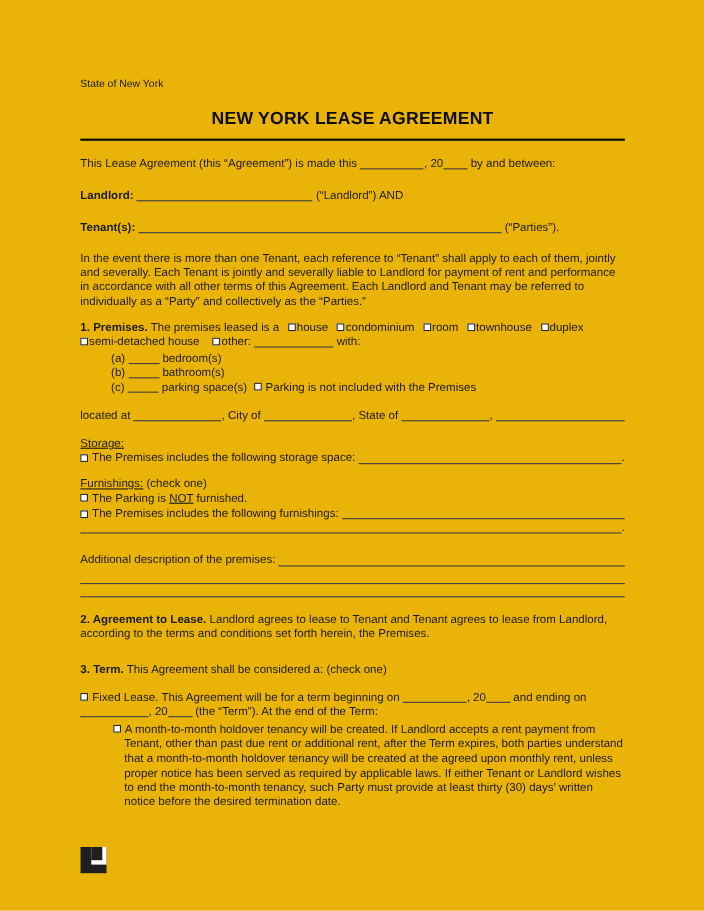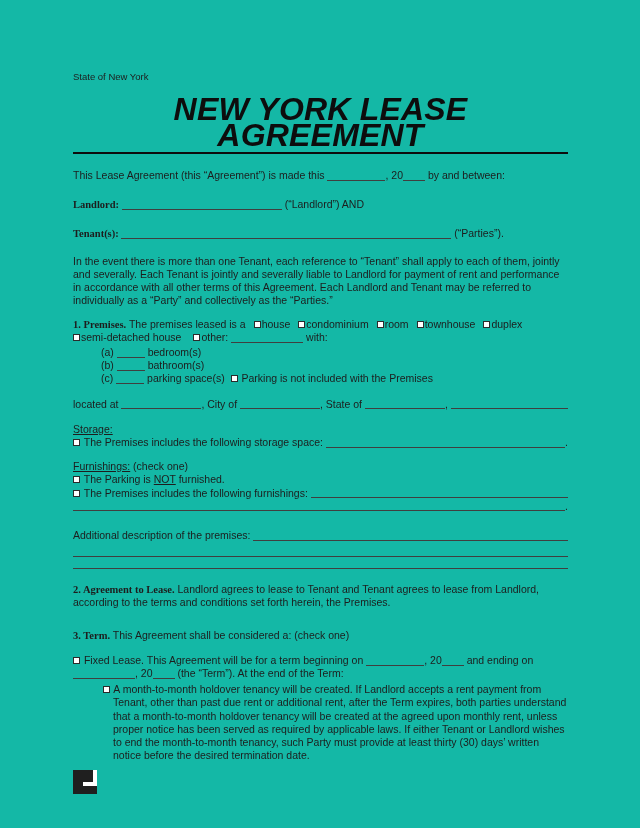--- a/index.html
+++ b/index.html
@@ -3,30 +3,30 @@
 <meta charset="utf-8">
 <style>
   * { margin:0; padding:0; box-sizing:border-box; }
   html, body { background:#ffffff; }
   body { width:640px; height:828px; position:relative; }
   .page {
     position:relative; width:640px; height:828px;
     padding:70px 72px 0 73px;
     font-family:"Liberation Sans","DejaVu Sans",sans-serif;
     font-size:10.5px; line-height:13.2px; color:#1d1d1d;
-    overflow:hidden; background:#14b8a6;
+    overflow:hidden; background:#eab308;
   }
   .state { font-size:9.5px; }
   .title {
-    margin-top:13px; font-size:32px; line-height:26px; font-weight:700;
+    margin-top:13px; font-size:16px; line-height:26px; font-weight:700;
     text-align:center; letter-spacing:0.2px; color:#0d0d0d;
-    border-bottom:2.5px solid #0d0d0d; padding-bottom:4px;font-style:italic;
+    border-bottom:2.5px solid #0d0d0d; padding-bottom:4px;
   }
   .t,.b,.u { white-space:pre-wrap; }
-  .b { font-weight:700;font-family:Liberation Serif, serif; }
+  .b { font-weight:700; }
   .u { text-decoration:underline; }
   .cb { display:inline-block; width:7px; height:7px; border:1px solid #2b2b2b;
         margin-right:1px; vertical-align:0; flex:0 0 auto; background:#fff; }
   .bl { display:inline-block; height:10px; border-bottom:1px solid #3f3f3f;
         vertical-align:-2px; flex:0 0 auto; }
   .row { display:flex; align-items:center; }
   .row .t { white-space:pre; }
   .grow { flex:1 1 auto; }
   .w22{width:22px}.w28{width:28px}.w58{width:58px}.w62{width:62px}
   .w80{width:80px}.w160{width:160px}.w330{width:330px}.w72{width:72px}

